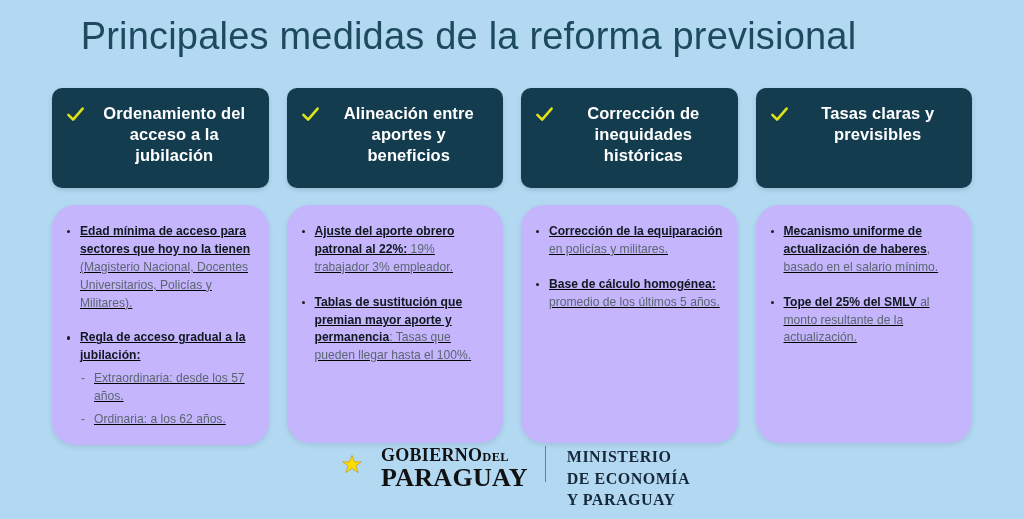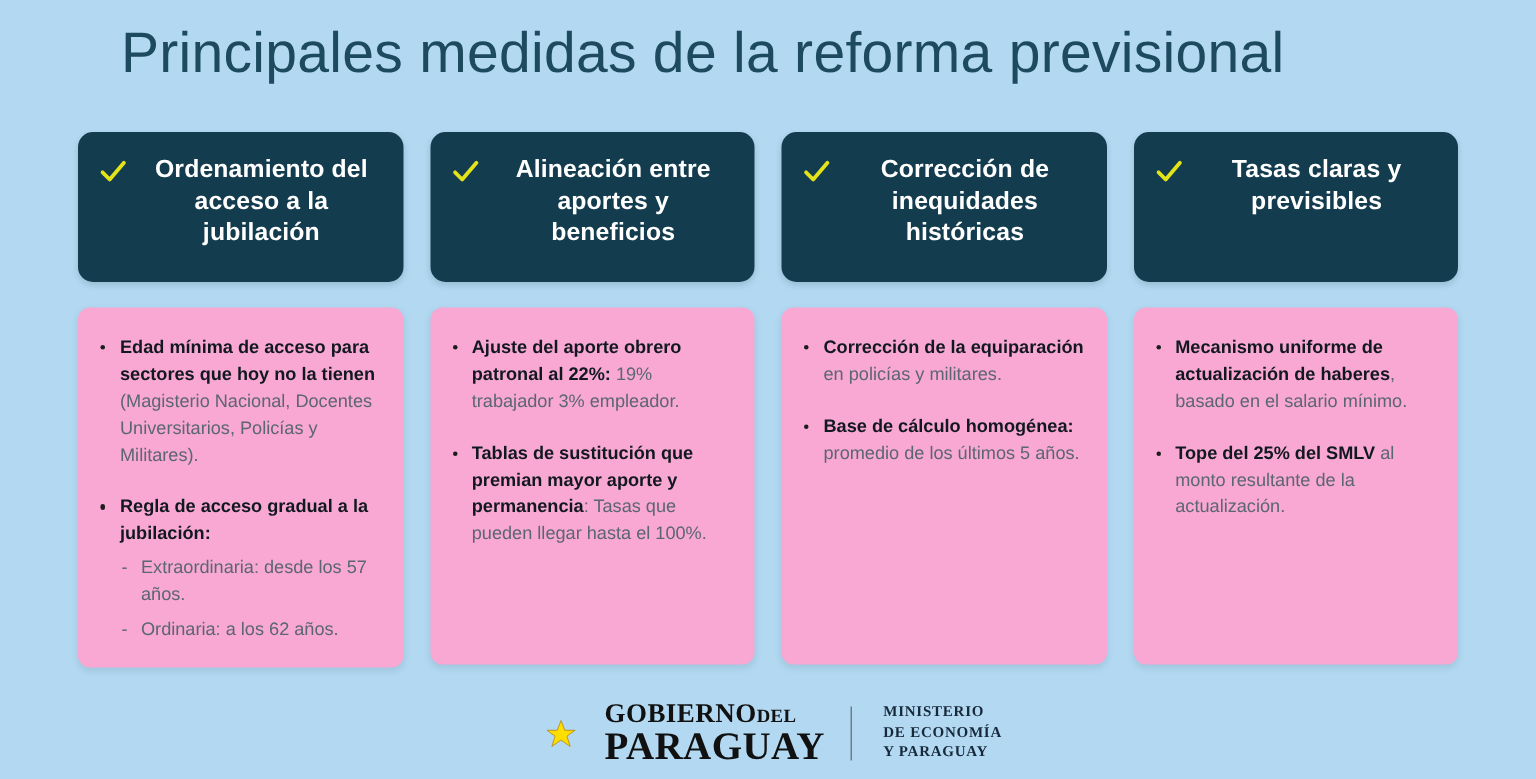--- a/index.html
+++ b/index.html
@@ -67,26 +67,27 @@
     color: #ffffff;
     font-size: 16.5px;
     font-weight: bold;
     line-height: 1.28;
     letter-spacing: 0.1px;
     text-align: center;
   }
 
   .card-body {
     margin-top: 17px;
-    background: #f9a8d4;
-    border-radius: 8px;
+    background: #c4b5fd;
+    border-radius: 23px;
     min-height: 238px;
     box-sizing: border-box;
     padding: 18px 15px 16px 13px;
     box-shadow: 0 2px 5px rgba(20,60,79,0.13);
+    text-decoration: underline;
   }
 
   ul.bullets {
     list-style: none;
     margin: 0;
     padding: 0;
   }
   ul.bullets > li {
     position: relative;
     padding-left: 15px;
@@ -134,21 +135,20 @@
   }
 
   
   .footer {
     position: absolute;
     bottom: 8px;
     left: 0;
     width: 1024px;
     display: flex;
     justify-content: center;
-    align-items: center;
     gap: 11px;
   }
   .emblem { width: 36px; height: 36px; display: block; }
   .gov-text {
     display: flex;
     flex-direction: column;
     line-height: 1.0;
     font-family: "Liberation Serif", serif;
     color: #111111;
   }
@@ -168,21 +168,21 @@
   }
   .divider {
     width: 1px;
     height: 36px;
     background: #6d7e8b;
     margin: 0 10px 0 6px;
   }
   .min-text {
     font-family: "Liberation Serif", serif;
     color: #16283a;
-    font-size: 10px;
+    font-size: 16px;
     font-weight: bold;
     letter-spacing: 0.5px;
     line-height: 1.35;
   }
 </style>
 </head>
 <body>
 
 <div class="title">Principales medidas de la reforma previsional</div>
 

